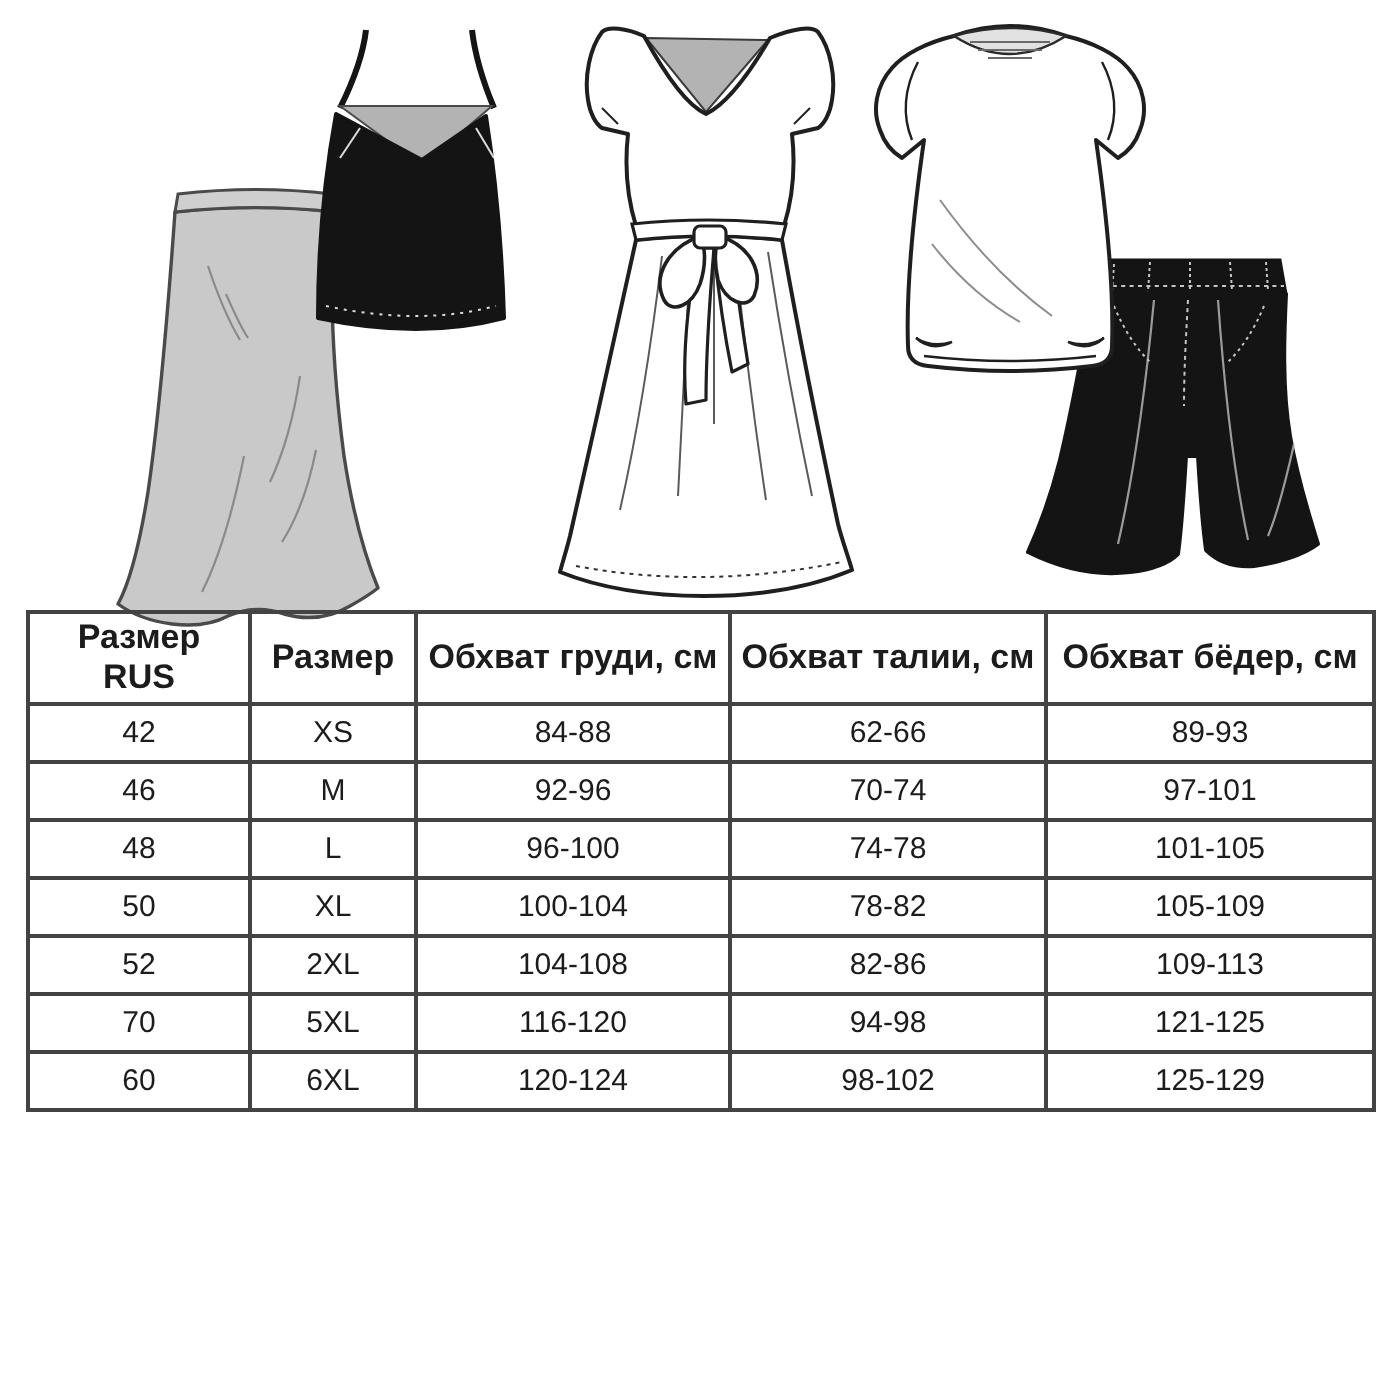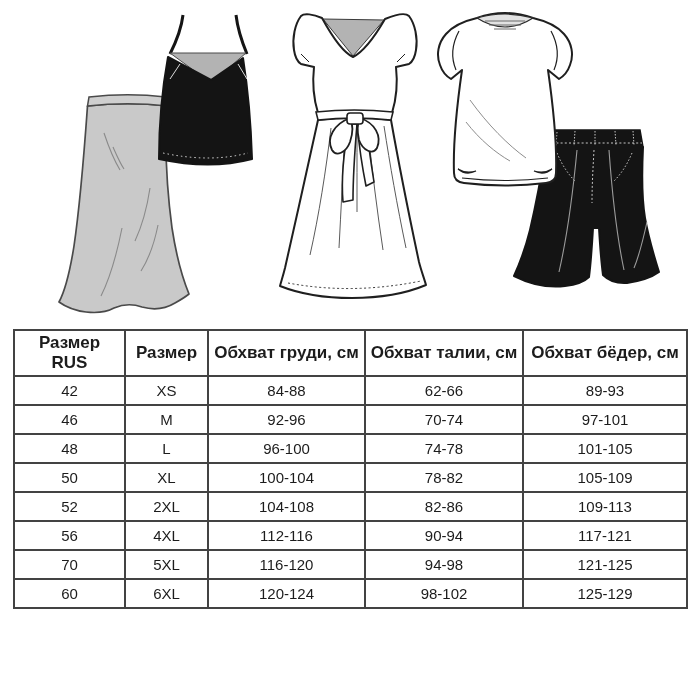--- a/index.html
+++ b/index.html
@@ -9,21 +9,21 @@
     height: 700px;
     background: #ffffff;
     overflow: hidden;
     font-family: "Liberation Sans", sans-serif;
   }
   svg.illos { position: absolute; top: 0; left: 0; display: block; }
 
   table.size-table {
     position: absolute;
     left: 13px;
-    top: 329px;
+    top: 305px;
     width: 673px;
     border-collapse: collapse;
     table-layout: fixed;
     color: #1c1c1c;
   }
   .size-table th, .size-table td {
     border: 2px solid #434343;
     text-align: center;
     vertical-align: middle;
     padding: 0;
@@ -215,27 +215,20 @@
           <td>105-109</td>
         </tr>
         <tr>
           <td>52</td>
           <td>2XL</td>
           <td>104-108</td>
           <td>82-86</td>
           <td>109-113</td>
         </tr>
         <tr>
-          <td>56</td>
-          <td>4XL</td>
-          <td>112-116</td>
-          <td>90-94</td>
-          <td>117-121</td>
-        </tr>
-        <tr>
           <td>70</td>
           <td>5XL</td>
           <td>116-120</td>
           <td>94-98</td>
           <td>121-125</td>
         </tr>
         <tr>
           <td>60</td>
           <td>6XL</td>
           <td>120-124</td>

